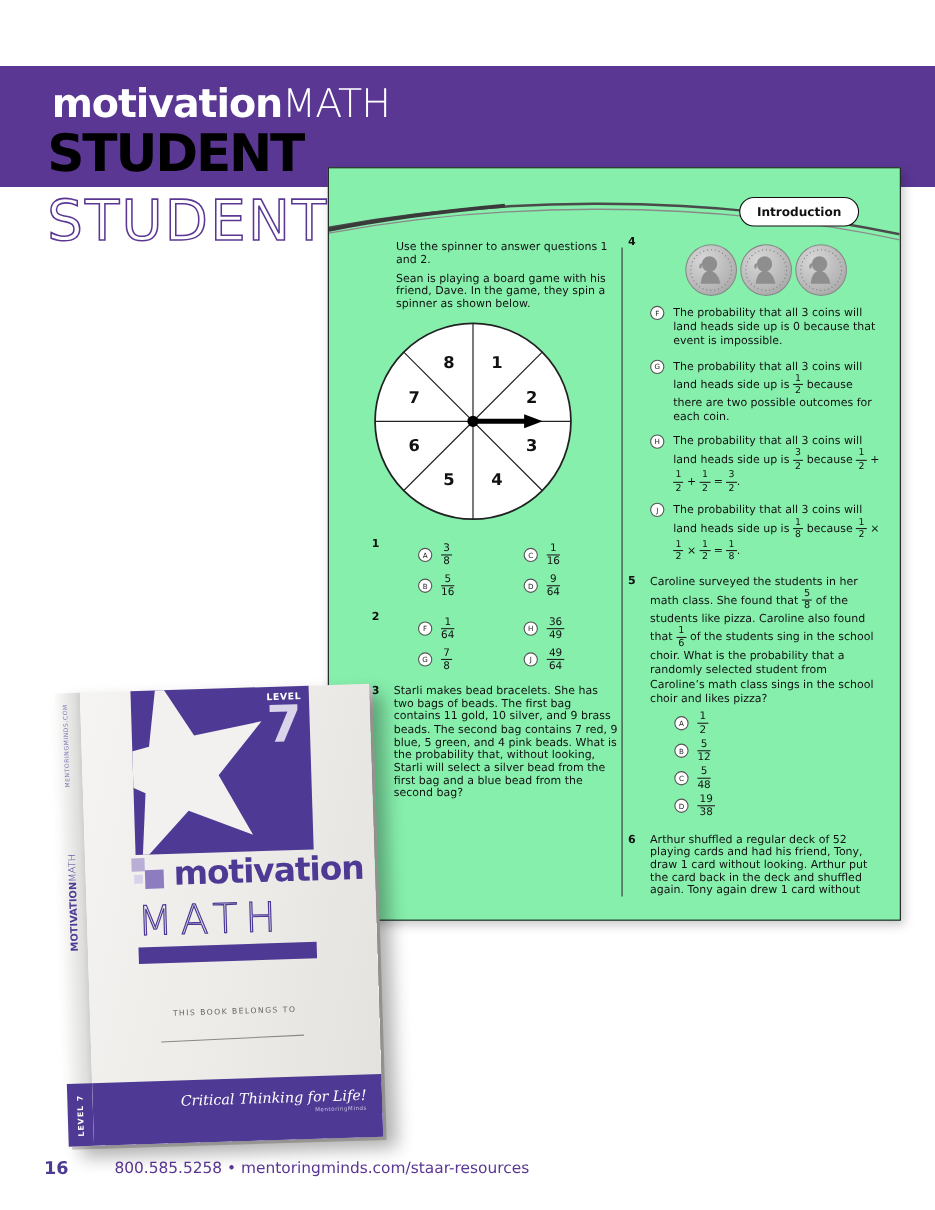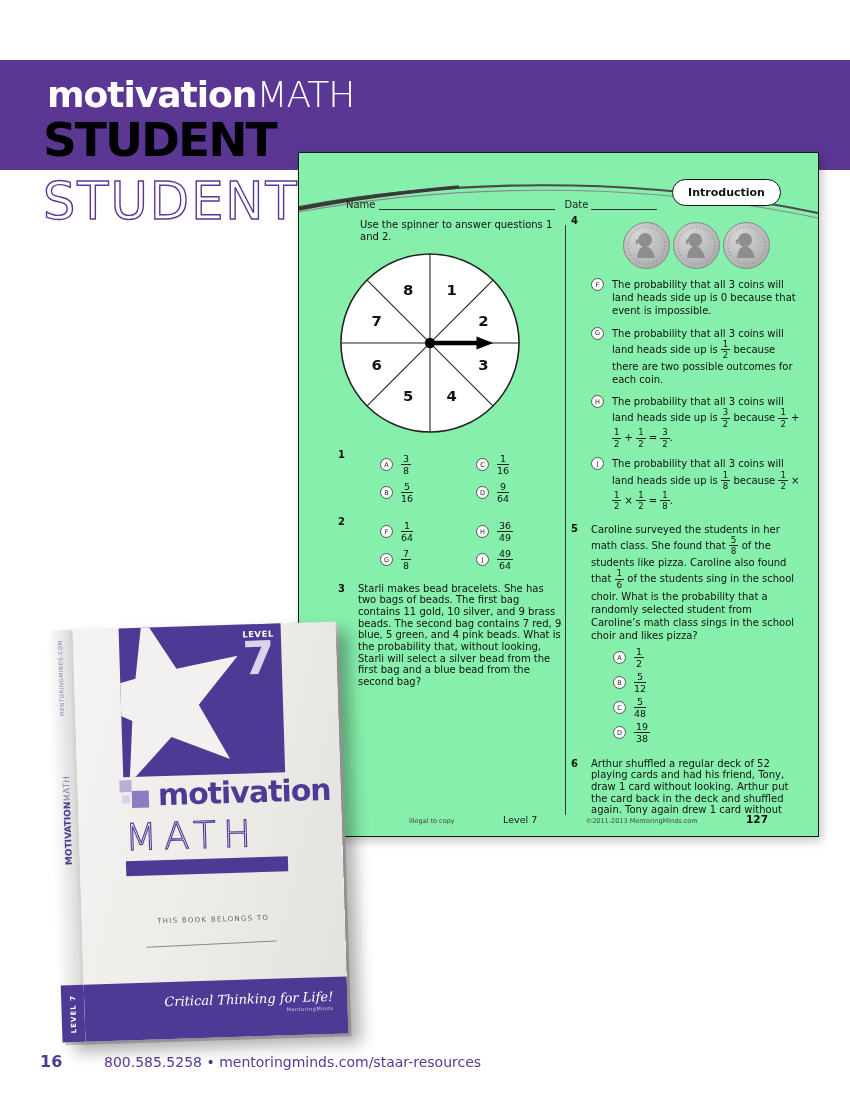--- a/index.html
+++ b/index.html
@@ -94,30 +94,25 @@
 <div class="student">STUDENT</div>
 <div class="edition">STUDENT</div>
 
 <div class="sheet">
   <svg class="swoosh" viewBox="0 0 519 70">
     <path d="M0,40 C140,14 330,6 519,46" fill="none" stroke="#4a4a4a" stroke-width="2.2"></path>
     <path d="M0,45 C140,19 330,11 519,51" fill="none" stroke="#8a8a8a" stroke-width="1.2"></path>
     <path d="M0,42 C55,31 105,25 160,20" fill="none" stroke="#3a3a3a" stroke-width="3.4"></path>
   </svg>
   <div class="tab">Introduction</div>
-  <div class="nd">
-    <span class="lbl">Name</span>
-    <span class="ln1"></span>
-    <span class="lbl">Date</span>
-    <span class="ln2"></span>
-  </div>
   <div class="divider"></div>
 
   <div class="colL">
     <p class="intro">Use the spinner to answer questions 1 and 2.</p>
+    <p class="intro">Sean is playing a board game with his friend, Dave. In the game, they spin a spinner as shown below.</p>
 
     <svg class="spin" viewBox="0 0 186 186">
       <circle cx="93" cy="93" r="90" fill="#fff" stroke="#222" stroke-width="1.6"></circle>
       <line x1="93" y1="3" x2="93" y2="183" stroke="#222" stroke-width="1.1"></line>
       <line x1="3" y1="93" x2="183" y2="93" stroke="#222" stroke-width="1.1"></line>
       <line x1="29.4" y1="29.4" x2="156.6" y2="156.6" stroke="#222" stroke-width="1.1"></line>
       <line x1="29.4" y1="156.6" x2="156.6" y2="29.4" stroke="#222" stroke-width="1.1"></line>
       <g font-size="15" font-weight="bold" fill="#111" text-anchor="middle">
         <text x="115" y="44">1</text>
         <text x="147" y="76">2</text>
@@ -308,26 +303,20 @@
 
     <div class="q" style="margin-top:12px">
       <span class="qn">6</span>
       <div style="flex:1">
         <div class="qs">Arthur shuffled a regular deck of 52 playing cards and had his friend, Tony, draw 1 card without looking. Arthur put the card back in the deck and shuffled again. Tony again drew 1 card without looking. What is the probability that both cards Tony drew were Kings?</div>
 
       </div>
     </div>
   </div>
 
-  <div class="wsfoot">
-    <span class="sm">Illegal to copy</span>
-    <span class="lvl7">Level 7</span>
-    <span class="sm">©2011-2013 MentoringMinds.com</span>
-    <span class="pg">127</span>
-  </div>
 </div>
 
 <div class="book">
   <div class="spine">
     <span class="vtx spine-url">MENTORINGMINDS.COM</span>
     <span class="vtx spine-title"><b>MOTIVATION</b><span class="lt">MATH</span></span>
     <div class="spine-lv">
         <span>LEVEL 7</span>
       </div>
   </div>

